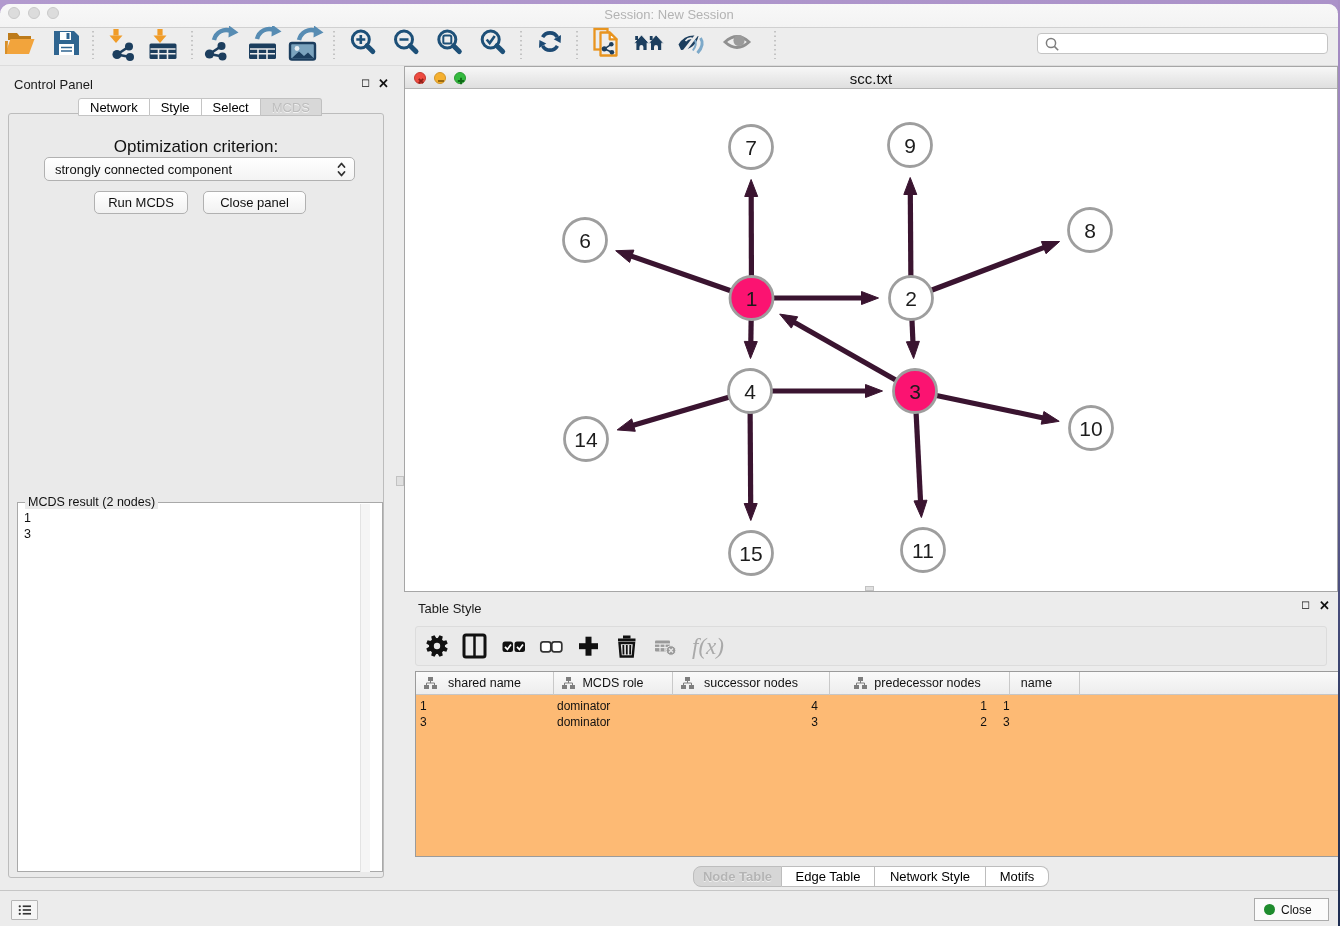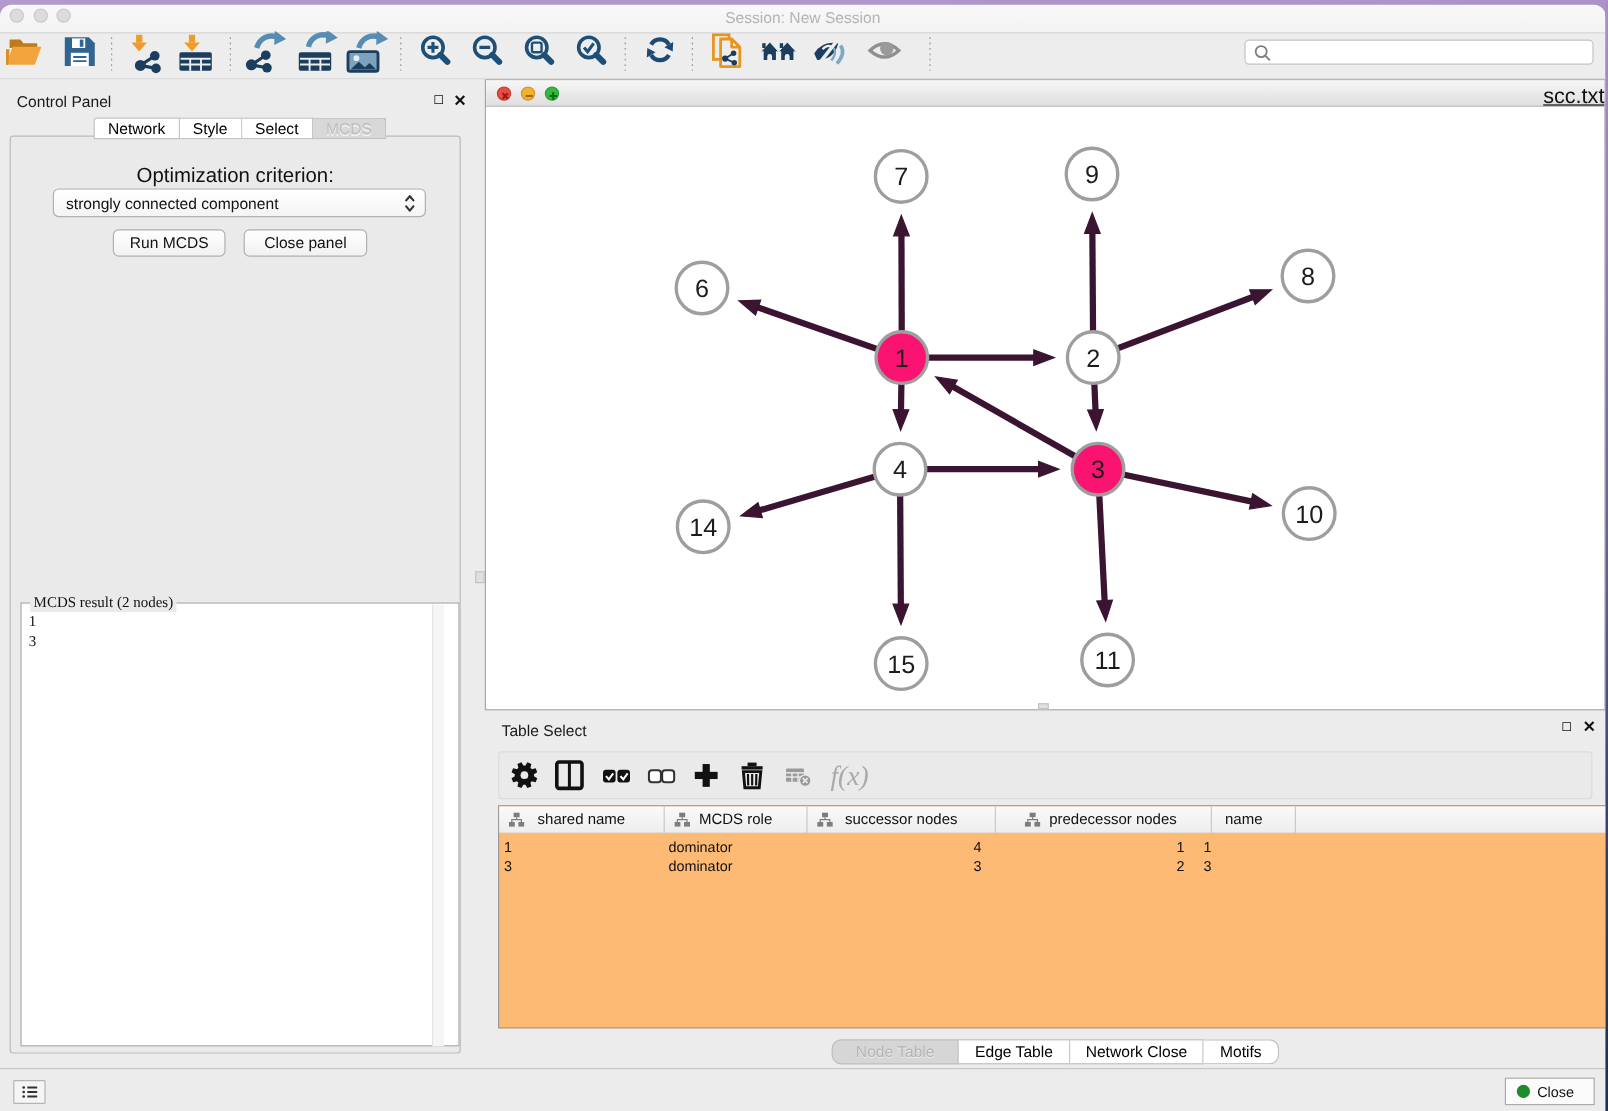--- a/index.html
+++ b/index.html
@@ -21,29 +21,29 @@
 .panelbtns { position:absolute; top:9px; font-size:13px; color:#111; }
 #cpanel-body { position:absolute; left:8px; top:46px; width:376px; height:765px; border:1px solid #bcbcbc; border-radius:3px; background:#eaeaea; }
 #tabs { position:absolute; left:78px; top:31px; height:18px; display:flex; z-index:5; }
 .tab { height:18px; font-size:13px; color:#000; background:#fff; border:1px solid #c4c4c4; border-left:none; padding:1px 11px 0; text-align:center; }
 .tab.first { border-left:1px solid #c4c4c4; border-radius:3px 0 0 0; }
 .tab.sel { background:#d8d8d8; color:#bdbdbd; text-shadow:0 1px 0 #f2f2f2; border-radius:0 3px 0 0; border-color:#c0c0c0; }
 #optlabel { position:absolute; left:0; top:70px; width:100%; text-align:center; font-size:17px; color:#111; }
 #combo { position:absolute; left:44px; top:90px; width:311px; height:24px; background:linear-gradient(#ffffff,#f4f4f4); border:1px solid #b1b1b1; border-radius:5px; font-size:13px; color:#111; padding:4px 0 0 10px; }
 #combo .arrows { position:absolute; right:7px; top:3px; }
 .btn { position:absolute; height:23px; background:linear-gradient(#ffffff,#f1f1f1); border:1px solid #b1b1b1; border-radius:5px; font-size:13px; color:#111; text-align:center; padding-top:3px; }
-#groupbox { position:absolute; left:17px; top:435px; width:366px; height:370px; background:#fff; border:1px solid #a9a9a9;font-family:Liberation Serif, serif; }
+#groupbox { position:absolute; left:17px; top:435px; width:366px; height:370px; background:#fff; border:1px solid #a9a9a9; }
 #grouplabel { position:absolute; left:7px; top:-8px; background:#eaeaea; padding:0 3px; font-size:12.5px; color:#111; }
 #groupitems { position:absolute; left:6px; top:7px; font-size:12.5px; color:#111; line-height:16px; }
 #groupscroll { position:absolute; right:12px; top:1px; width:10px; height:368px; background:#f5f5f5; border-left:1px solid #e3e3e3; }
 
 
 #netwin { position:absolute; left:404px; top:62px; width:934px; height:526px; border:1px solid #a6a6a6; background:#fff; }
 #nettitle { position:absolute; left:0; top:0; width:100%; height:22px; background:linear-gradient(#f7f7f7,#dfdfdf); border-bottom:1px solid #b5b5b5; }
-#nettitle .txt { position:absolute; top:3px; width:100%; text-align:right; font-size:18px; color:#111;text-decoration:underline; }
+#nettitle .txt { position:absolute; top:3px; width:100%; text-align:center; font-size:15px; color:#111; }
 .mac { position:absolute; top:5px; width:12px; height:12px; border-radius:50%; }
 #graph { position:absolute; left:0; top:23px; }
 
 
 #tpanel { position:absolute; left:404px; top:589px; width:934px; height:297px; background:#ececec; }
 #tpanel-hdr { position:absolute; left:14px; top:8px; font-size:13px; color:#1a1a1a; }
 #ttoolbar { position:absolute; left:11px; top:33px; width:912px; height:40px; background:#eaeaea; border:1px solid #dcdcdc; border-radius:3px; }
 #ttable { position:absolute; left:11px; top:78px; width:1066px; height:186px; background:#fdba74; border:1px solid #9b9b9b; }
 #thead { position:absolute; left:0; top:0; width:100%; height:23px; background:linear-gradient(#fafafa,#ededed); border-bottom:1px solid #c6c6c6; }
 .hcell { position:absolute; top:0; height:23px; border-right:1px solid #c9c9c9; font-size:12.5px; color:#111; text-align:center; padding-top:4px; }
@@ -290,21 +290,21 @@
 <text x="518.0" y="467.5">11</text>
 <text x="181.0" y="356.5">14</text>
 <text x="346.0" y="470.5">15</text>
 </g>
 </svg>
     <div class="grip" style="left:460px; top:519px; width:9px; height:5px;"></div>
   </div>
   <div class="grip" style="left:396px; top:472px; width:8px; height:10px;"></div>
 
   <div id="tpanel">
-    <div id="tpanel-hdr">Table Select</div>
+    <div id="tpanel-hdr">Table Style</div>
     <div class="panelbtns" style="left:897px; top:5px; font-size:11px;">◻</div>
     <div class="panelbtns" style="left:915px; top:5px; font-weight:bold;">✕</div>
     <div id="ttoolbar"><svg width="910" height="38" viewBox="0 0 910 38">
           <circle cx="21" cy="19" r="8" fill="#111"></circle>
           <path d="M28.0,19.2 L31.7,21.5 L30.4,24.8 L26.1,23.8 z M25.8,24.1 L26.8,28.4 L23.5,29.7 L21.2,26.0 z M20.8,26.0 L18.5,29.7 L15.2,28.4 L16.2,24.1 z M15.9,23.8 L11.6,24.8 L10.3,21.5 L14.0,19.2 z M14.0,18.8 L10.3,16.5 L11.6,13.2 L15.9,14.2 z M16.2,13.9 L15.2,9.6 L18.5,8.3 L20.8,12.0 z M21.2,12.0 L23.5,8.3 L26.8,9.6 L25.8,13.9 z M26.1,14.2 L30.4,13.2 L31.7,16.5 L28.0,18.8 z" fill="#111"></path>
           <circle cx="21" cy="19" r="3.2" fill="#eaeaea"></circle>
           <rect x="48" y="8" width="21" height="22" rx="2" fill="none" stroke="#111" stroke-width="3"></rect>
           <line x1="58.5" y1="8" x2="58.5" y2="30" stroke="#111" stroke-width="2.5"></line>
           <rect x="86.5" y="14.5" width="10.5" height="10.5" rx="2.5" fill="#111"></rect>
           <path d="M89,19.8 l2.4,2.6 3.6,-5" fill="none" stroke="#fff" stroke-width="1.7"></path>
@@ -382,23 +382,23 @@
       <div class="trow" style="left:257px;top:27px;width:145px;text-align:right;">4</div>
       <div class="trow" style="left:414px;top:27px;width:157px;text-align:right;">1</div>
       <div class="trow" style="left:587px;top:27px;">1</div>
       <div class="trow" style="left:4px;top:43px;">3</div>
       <div class="trow" style="left:141px;top:43px;">dominator</div>
       <div class="trow" style="left:257px;top:43px;width:145px;text-align:right;">3</div>
       <div class="trow" style="left:414px;top:43px;width:157px;text-align:right;">2</div>
       <div class="trow" style="left:587px;top:43px;">3</div>
     </div>
     <div id="btabs">
-      <div class="btab first sel" style="width:106px;padding:2px 0 0;text-align:center;">Node Table</div>
+      <div class="btab first sel" style="width:89px;padding:2px 0 0;text-align:center;font-weight:bold;">Node Table</div>
       <div class="btab" style="width:93px;padding:2px 0 0;text-align:center;">Edge Table</div>
-      <div class="btab" style="width:111px;padding:2px 0 0;text-align:center;">Network Close</div>
+      <div class="btab" style="width:111px;padding:2px 0 0;text-align:center;">Network Style</div>
       <div class="btab last" style="width:63px;padding:2px 0 0;text-align:center;">Motifs</div>
     </div>
   </div>
 
   <div id="statusbar">
     <div id="listbtn"><svg width="16" height="12" viewBox="0 0 18 16" style="margin:3px 0 0 5px">
           <circle cx="2" cy="3" r="1.5" fill="#333"></circle>
           <circle cx="2" cy="8" r="1.5" fill="#333"></circle>
           <circle cx="2" cy="13" r="1.5" fill="#333"></circle>
           <line x1="6" y1="3" x2="17" y2="3" stroke="#333" stroke-width="2.2"></line>

